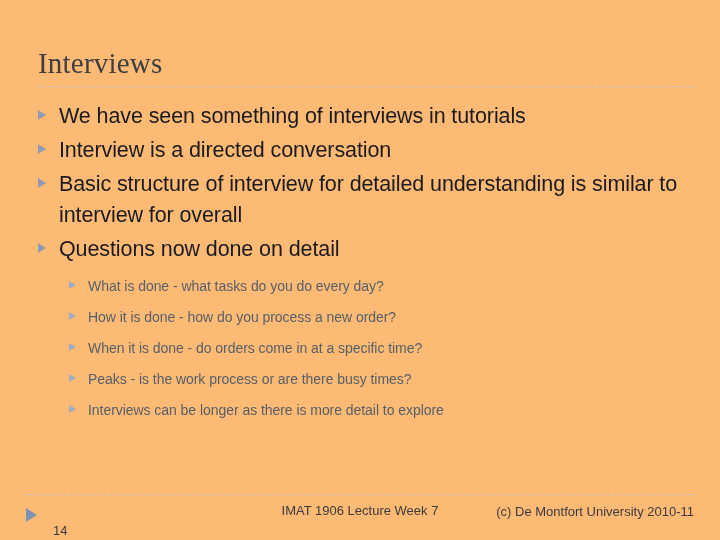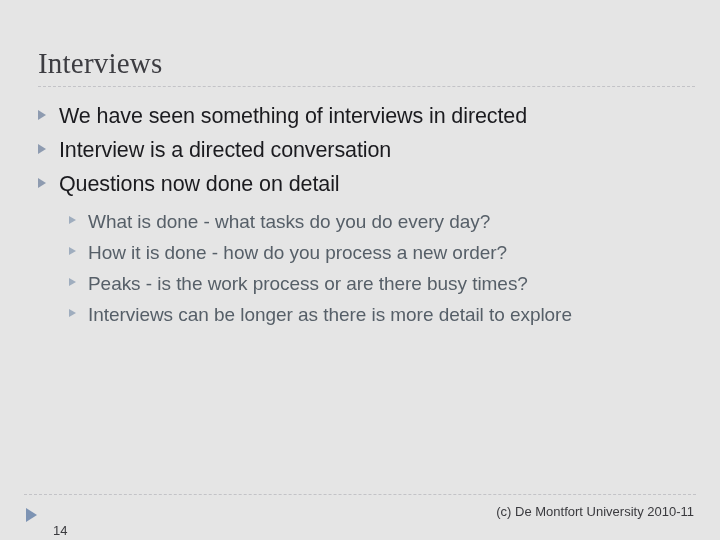--- a/index.html
+++ b/index.html
@@ -10,21 +10,21 @@
     width: 720px;
     height: 540px;
     background: #ffffff;
     font-family: "Liberation Sans", sans-serif;
     overflow: hidden;
   }
   .slide {
     position: relative;
     width: 720px;
     height: 540px;
-    background: #e5e5e5;
+    background: #fdba74;
   }
 
   
   .title-block {
     position: absolute;
     left: 38px;
     top: 46px;
     width: 660px;
   }
   .slide-title {
@@ -82,21 +82,21 @@
   }
   .lvl2-marker {
     flex: 0 0 auto;
     width: 19px;
     padding-top: 8px;
     line-height: 0;
   }
   .lvl2-text {
     flex: 1 1 auto;
     font-family: "Liberation Sans", sans-serif;
-    font-size: 19px;
+    font-size: 14px;
     line-height: 27px;
     color: #565f68;
     letter-spacing: -0.05px;
   }
 
   
   .tri {
     display: inline-block;
     width: 0;
     height: 0;
@@ -174,46 +174,54 @@
 
   <div class="title-block">
     <div class="slide-title">Interviews</div>
   </div>
   <div class="title-rule"></div>
 
   <div class="body-block">
 
     <div class="lvl1-item">
       <span class="lvl1-marker"><i class="tri"></i></span>
-      <span class="lvl1-text">We have seen something of interviews in directed</span>
+      <span class="lvl1-text">We have seen something of interviews in tutorials</span>
     </div>
 
     <div class="lvl1-item">
       <span class="lvl1-marker"><i class="tri"></i></span>
       <span class="lvl1-text">Interview is a directed conversation</span>
     </div>
 
+    <div class="lvl1-item">
+      <span class="lvl1-marker"><i class="tri"></i></span>
+      <span class="lvl1-text">Basic structure of interview for detailed understanding is similar to interview for overall</span>
+    </div>
 
     <div class="lvl1-item">
       <span class="lvl1-marker"><i class="tri"></i></span>
       <span class="lvl1-text">Questions now done on detail</span>
     </div>
 
     <div class="sub-list">
 
       <div class="lvl2-item">
         <span class="lvl2-marker"><i class="tri tri-sub"></i></span>
         <span class="lvl2-text">What is done - what tasks do you do every day?</span>
       </div>
 
       <div class="lvl2-item">
         <span class="lvl2-marker"><i class="tri tri-sub"></i></span>
         <span class="lvl2-text">How it is done - how do you process a new order?</span>
       </div>
 
+      <div class="lvl2-item">
+        <span class="lvl2-marker"><i class="tri tri-sub"></i></span>
+        <span class="lvl2-text">When it is done - do orders come in at a specific time?</span>
+      </div>
 
       <div class="lvl2-item">
         <span class="lvl2-marker"><i class="tri tri-sub"></i></span>
         <span class="lvl2-text">Peaks - is the work process or are there busy times?</span>
       </div>
 
       <div class="lvl2-item">
         <span class="lvl2-marker"><i class="tri tri-sub"></i></span>
         <span class="lvl2-text">Interviews can be longer as there is more detail to explore</span>
       </div>
@@ -222,16 +230,17 @@
   </div>
 
   <div class="footer-rule"></div>
 
   <div class="footer">
     <span class="footer-marker"><i class="tri tri-footer"></i></span>
   </div>
 
   <div class="footer-page">14</div>
 
+  <div class="footer-center">IMAT 1906 Lecture Week 7</div>
 
   <div class="footer-right">(c) De Montfort University 2010-11</div>
 
 </div>
 
 </body></html>

